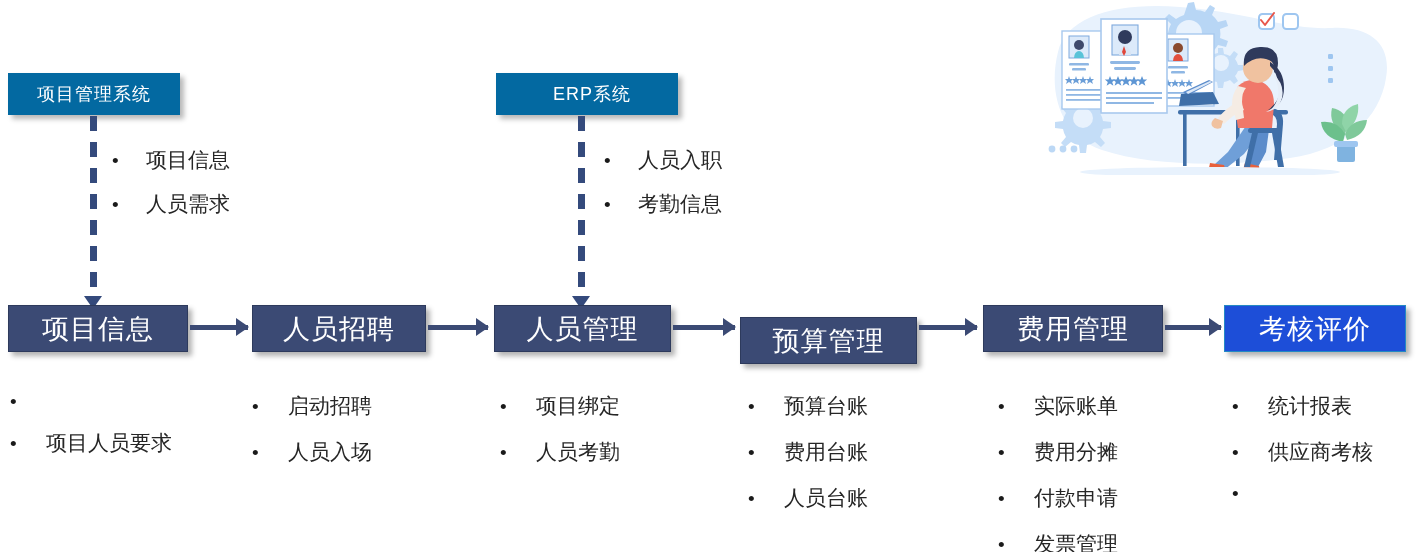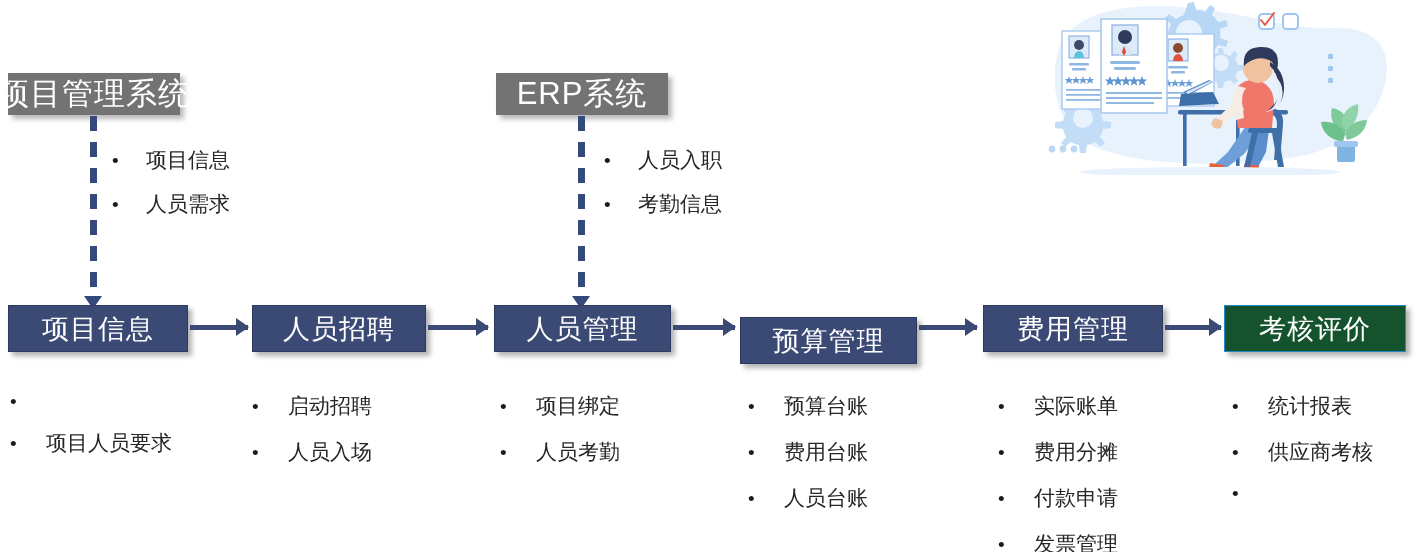--- a/index.html
+++ b/index.html
@@ -6,29 +6,29 @@
   body{
     width:1417px;height:552px;background:#ffffff;
     font-family:"Liberation Sans","DejaVu Sans",sans-serif;
     overflow:hidden;position:relative;
   }
   #stage{position:absolute;left:0;top:0;width:1417px;height:552px;}
 
   
   .src-box{
     position:absolute;
-    background:#737373;
+    background:#0369a1;
     color:#ffffff;
     display:flex;align-items:center;justify-content:center;
-    font-size:31px;letter-spacing:1px;
+    font-size:18px;letter-spacing:1px;
     box-shadow:4px 4px 5px rgba(0,0,0,0.28);
     white-space:nowrap;
   }
   #src-pms{left:8px;top:73px;width:172px;height:42px;}
-  #src-erp{left:496px;top:73px;width:172px;height:42px;}
+  #src-erp{left:496px;top:73px;width:172px;height:42px;padding-left:10px;}
 
   
   .dash-line{
     position:absolute;width:7px;
     background-image:linear-gradient(#344a7c 0 56%, rgba(0,0,0,0) 56% 100%);
     background-size:7px 26px;
   }
   #dash-pms{left:90px;top:116px;height:186px;}
   #dash-erp{left:578px;top:116px;height:186px;}
   .dash-head{
@@ -50,21 +50,21 @@
   .top-bullets .b-dot{width:34px;font-size:19px;color:#1a1a1a;line-height:1;}
 
   
   .flow-box{
     position:absolute;top:305px;height:45px;
     display:flex;align-items:center;justify-content:center;
     color:#ffffff;font-size:27px;letter-spacing:1px;white-space:nowrap;
     box-shadow:4px 4px 5px rgba(0,0,0,0.30);
   }
   .flow-box.navy{background:#3b4a74;border:1.5px solid #2d3a5c;}
-  .flow-box.accent{background:#14532d;border:1.5px solid #2489c4;}
+  .flow-box.accent{background:#1d4ed8;border:1.5px solid #2489c4;}
 
   #box-0{left:8px;width:178px;}
   #box-1{left:252px;width:172px;}
   #box-2{left:494px;width:175px;}
   #box-3{left:740px;width:175px;margin-top:12px;}
   #box-4{left:983px;width:178px;}
   #box-5{left:1224px;width:180px;}
 
   
   .arrow{position:absolute;top:325px;height:5px;background:#3b4a74;}

